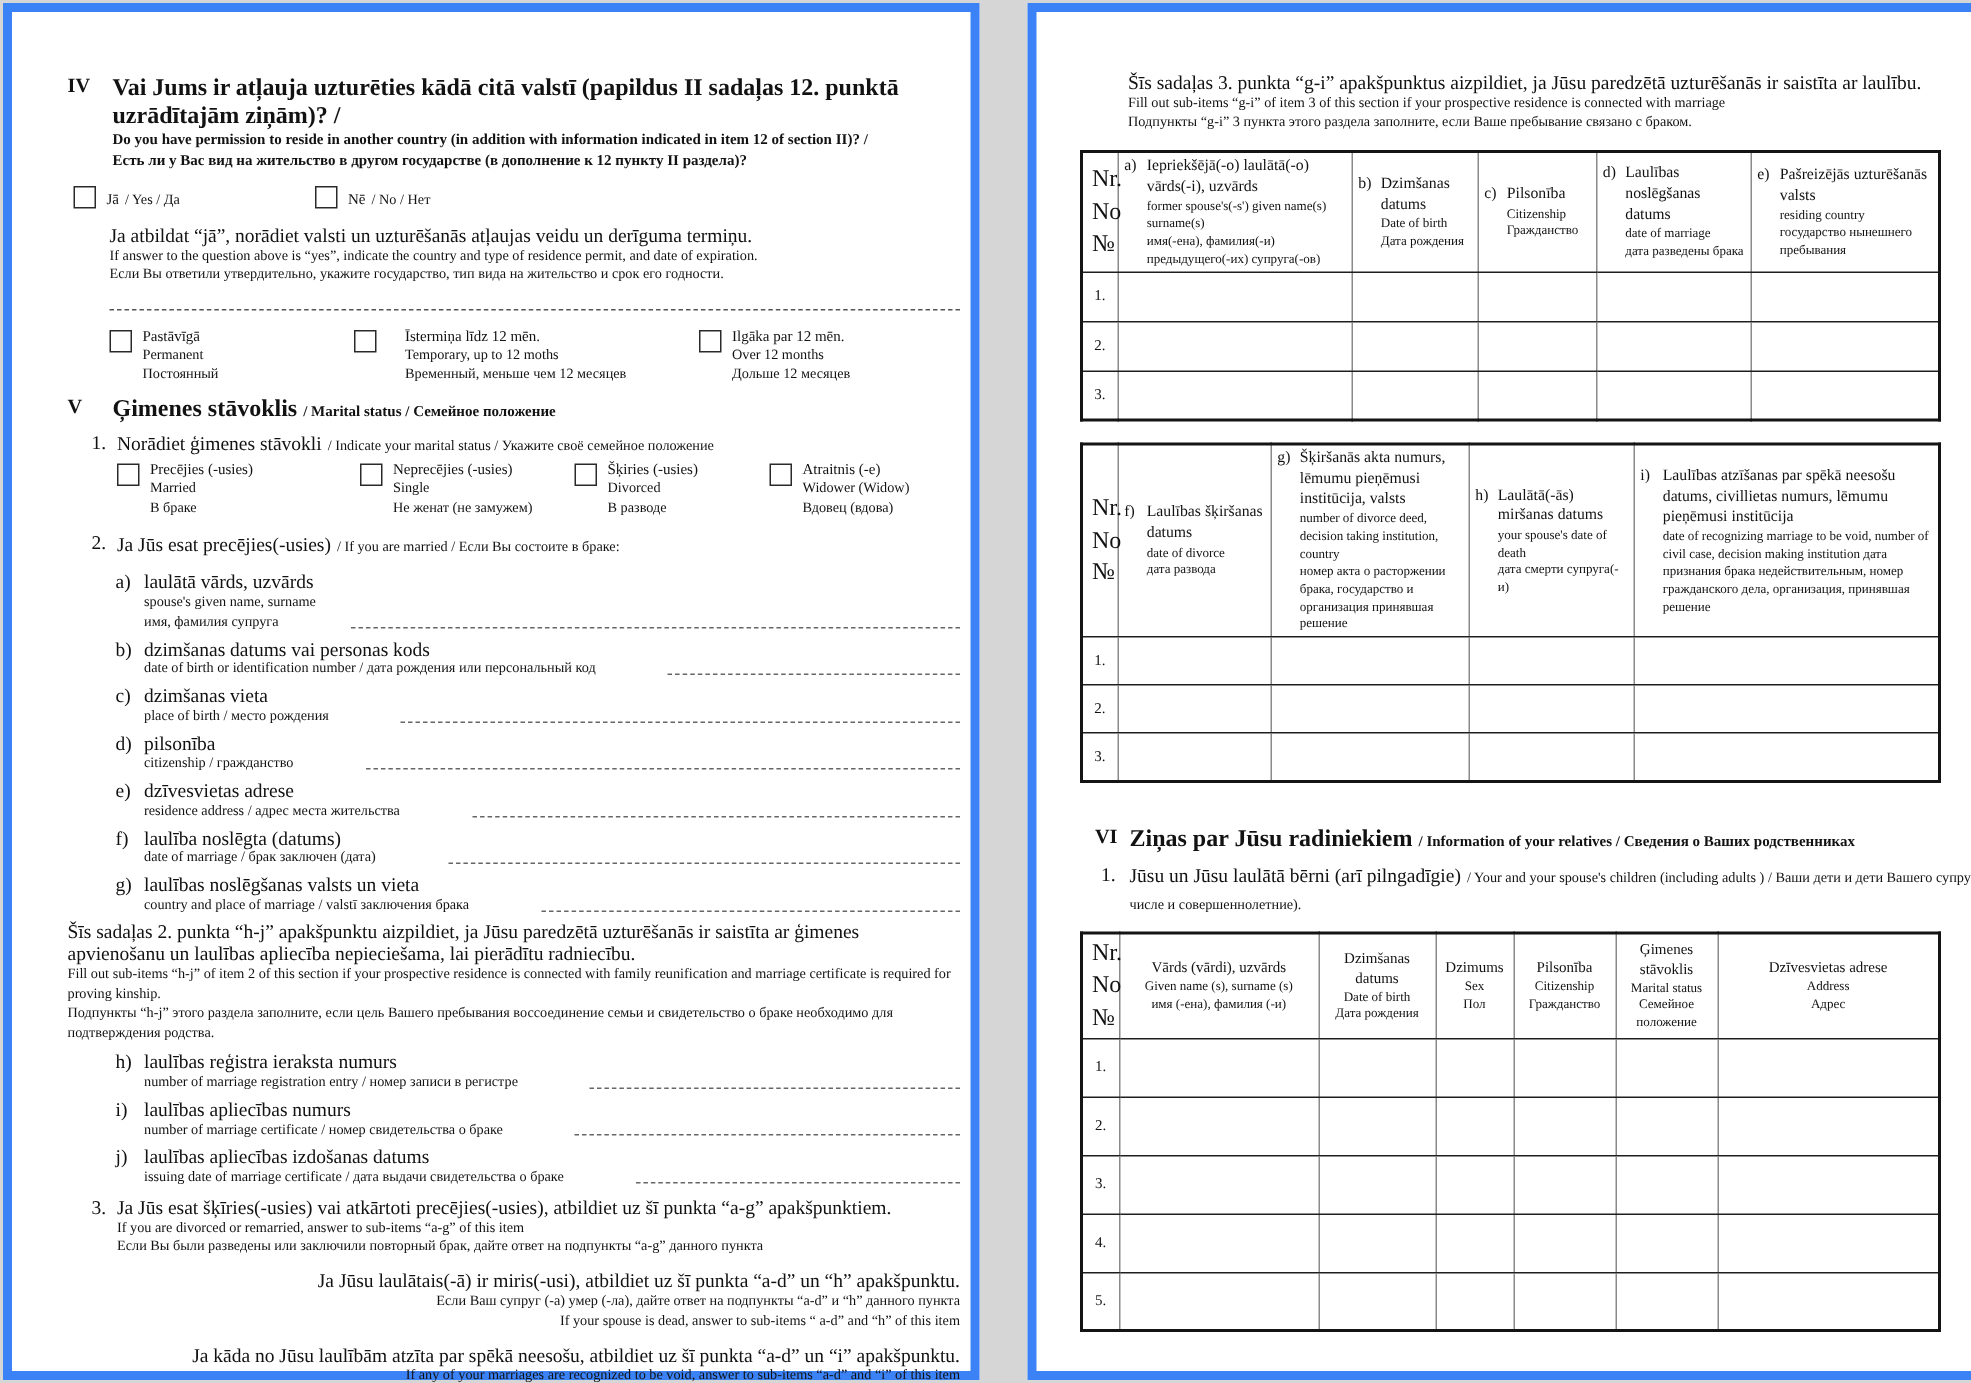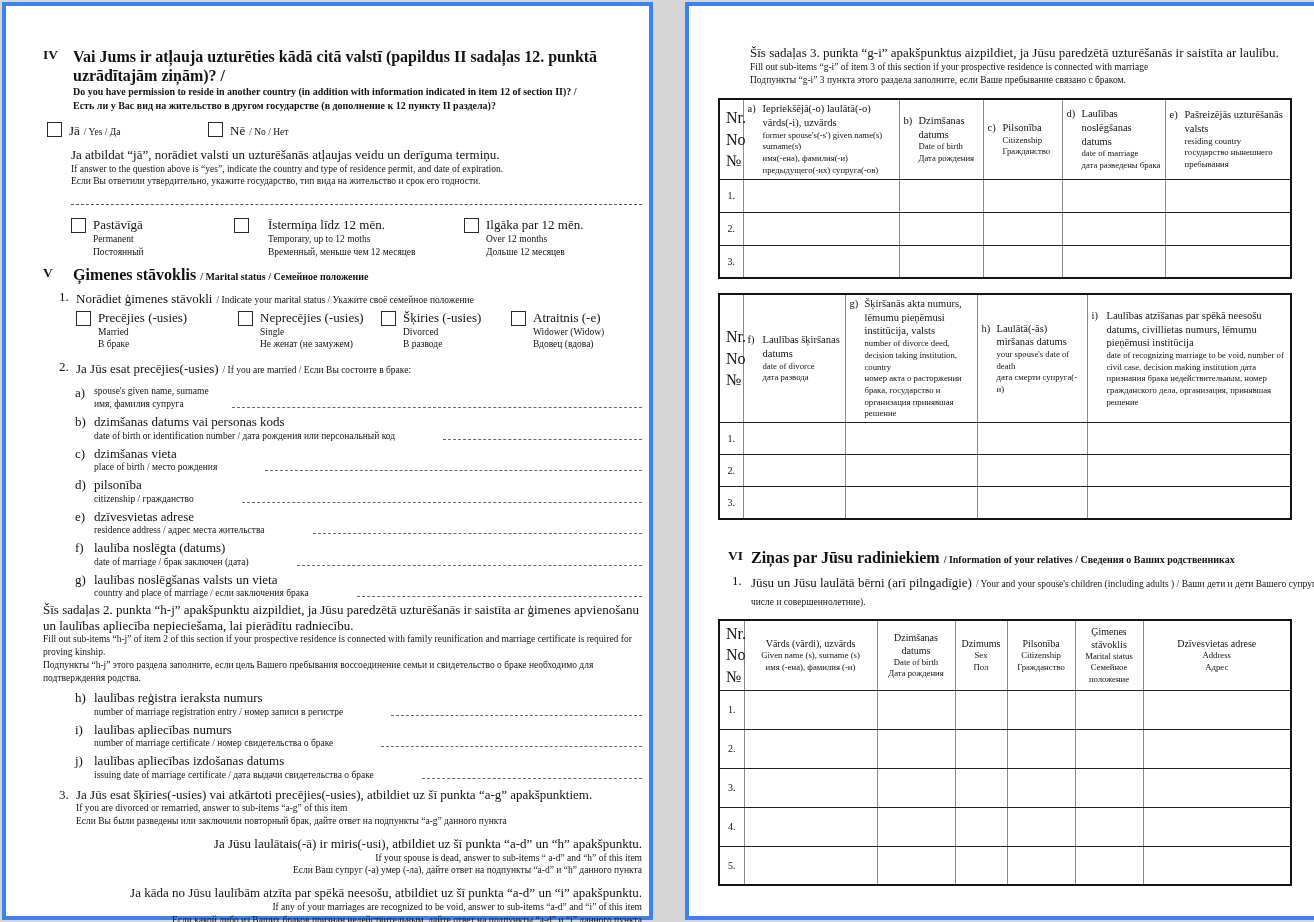--- a/index.html
+++ b/index.html
@@ -2,21 +2,21 @@
 <html><head>
 <meta charset="utf-8">
 <style>
   html,body{margin:0;padding:0;}
   body{
     width:1314px;height:922px;overflow:hidden;position:relative;
     background:#d6d6d6;
     font-family:"Liberation Serif","DejaVu Serif",serif;
     color:#121212;
   }
-  .page{position:absolute;top:2px;height:918px;background:#fff;border:4px solid #3b82f6;box-sizing:border-box;}
+  .page{position:absolute;top:2px;height:918px;background:#fff;border:6px solid #3b82f6;box-sizing:border-box;}
   #pageL{left:2px;width:651px;}
   #pageR{left:685px;width:720px;}
   #pageL .inner{padding:41px 7px 0 37px;}
   #pageR .inner{padding:39px 36px 0 29px;}
 
   .t13{font-size:13px;line-height:1.2;}
   .t13b{font-size:16px;line-height:1.2;font-weight:bold;}
   .t10b{font-size:10px;line-height:1.38;font-weight:bold;}
   .sm{font-size:9.5px;line-height:1.36;}
   .rest{margin-left:4px;}
@@ -31,21 +31,21 @@
   .sbody{flex:1;min-width:0;}
   .block28{margin-left:28px;}
   .line{display:flex;align-items:flex-end;gap:45px;}
   .line > span:first-child{white-space:nowrap;}
   .fill{flex:1 1 auto;border-bottom:1px dashed #666;margin:0 0 3px 3px;min-width:10px;}
   .dashsep{border-top:1px dashed #555;height:0;margin-top:16px;margin-left:28px;}
 
   .cbrow{display:flex;}
   .cbopt{display:flex;align-items:flex-start;}
   .cb{width:13px;height:13px;border:1.5px solid #2a2a2a;background:#fff;flex:0 0 auto;margin-right:7px;margin-top:1px;}
-  .cbl{font-size:13px;line-height:1.2;}
+  .cbl{font-size:10px;line-height:1.2;}
   .yn{margin-left:4px;margin-top:8px;}
   .yn .c1{width:161px;}
   .opts{margin-top:12px;}
   .opts .c1{width:163px;}
   .opts .c2{width:230px;gap:12px;}
   .vopts{margin-left:33px;margin-top:3px;}
   .vopts .c1{width:162px;}
   .vopts .c2{width:143px;}
   .vopts .c3{width:130px;}
 
@@ -181,20 +181,21 @@
     <div class="item mt8">
       <div class="in">2.</div>
       <div class="ibody">
         <span class="t13">Ja Jūs esat precējies(-usies)</span><span class="sm rest">/ If you are married / Если Вы состоите в браке:</span>
       </div>
     </div>
 
     <div class="sub mt8">
       <div class="sk">a)</div>
       <div class="sbody">
+        <div class="t13">laulātā vārds, uzvārds</div>
         <div class="sm">spouse's given name, surname</div>
         <div class="line sm">
             <span>имя, фамилия супруга</span>
             <span class="fill"></span>
           </div>
       </div>
     </div>
 
     <div class="sub mt3">
       <div class="sk">b)</div>
@@ -244,21 +245,21 @@
             <span>date of marriage / брак заключен (дата)</span>
             <span class="fill"></span>
           </div>
       </div>
     </div>
     <div class="sub mt3">
       <div class="sk">g)</div>
       <div class="sbody">
         <div class="t13">laulības noslēgšanas valsts un vieta</div>
         <div class="line sm">
-            <span>country and place of marriage / если заключения брака</span>
+            <span>country and place of marriage / valstī заключения брака</span>
             <span class="fill"></span>
           </div>
       </div>
     </div>
 
     <div class="mt2">
       <div class="t13">Šīs sadaļas 2. punkta “h-j” apakšpunktu aizpildiet, ja Jūsu paredzētā uzturēšanās ir saistīta ar ģimenes apvienošanu un laulības apliecība nepieciešama, lai pierādītu radniecību.</div>
       <div class="sm">Fill out sub-items “h-j” of item 2 of this section if your prospective residence is connected with family reunification and marriage certificate is required for proving kinship.</div>
       <div class="sm">Подпункты “h-j” этого раздела заполните, если цель Вашего пребывания воссоединение семьи и свидетельство о браке необходимо для подтверждения родства.</div>
     </div>
@@ -297,22 +298,22 @@
     <div class="item mt5">
       <div class="in">3.</div>
       <div class="ibody">
         <div>
           <div class="t13">Ja Jūs esat šķīries(-usies) vai atkārtoti precējies(-usies), atbildiet uz šī punkta “a-g” apakšpunktiem.</div>
           <div class="sm">If you are divorced or remarried, answer to sub-items “a-g” of this item</div>
           <div class="sm">Если Вы были разведены или заключили повторный брак, дайте ответ на подпункты “a-g” данного пункта</div>
         </div>
         <div class="grp">
           <div class="t13">Ja Jūsu laulātais(-ā) ir miris(-usi), atbildiet uz šī punkta “a-d” un “h” apakšpunktu.</div>
+          <div class="sm">Если Ваш супруг (-а) умер (-ла), дайте ответ на подпункты “a-d” и “h” данного пункта</div>
           <div class="sm">If your spouse is dead, answer to sub-items “ a-d” and “h” of this item</div>
-          <div class="sm">Если Ваш супруг (-а) умер (-ла), дайте ответ на подпункты “a-d” и “h” данного пункта</div>
         </div>
         <div class="grp">
           <div class="t13">Ja kāda no Jūsu laulībām atzīta par spēkā neesošu, atbildiet uz šī punkta “a-d” un “i” apakšpunktu.</div>
           <div class="sm">If any of your marriages are recognized to be void, answer to sub-items “a-d” and “i” of this item</div>
           <div class="sm">Если какой либо из Ваших браков признан недействительным, дайте ответ на подпункты “a-d” и “i” данного пункта</div>
         </div>
       </div>
     </div>
 
   </div>

